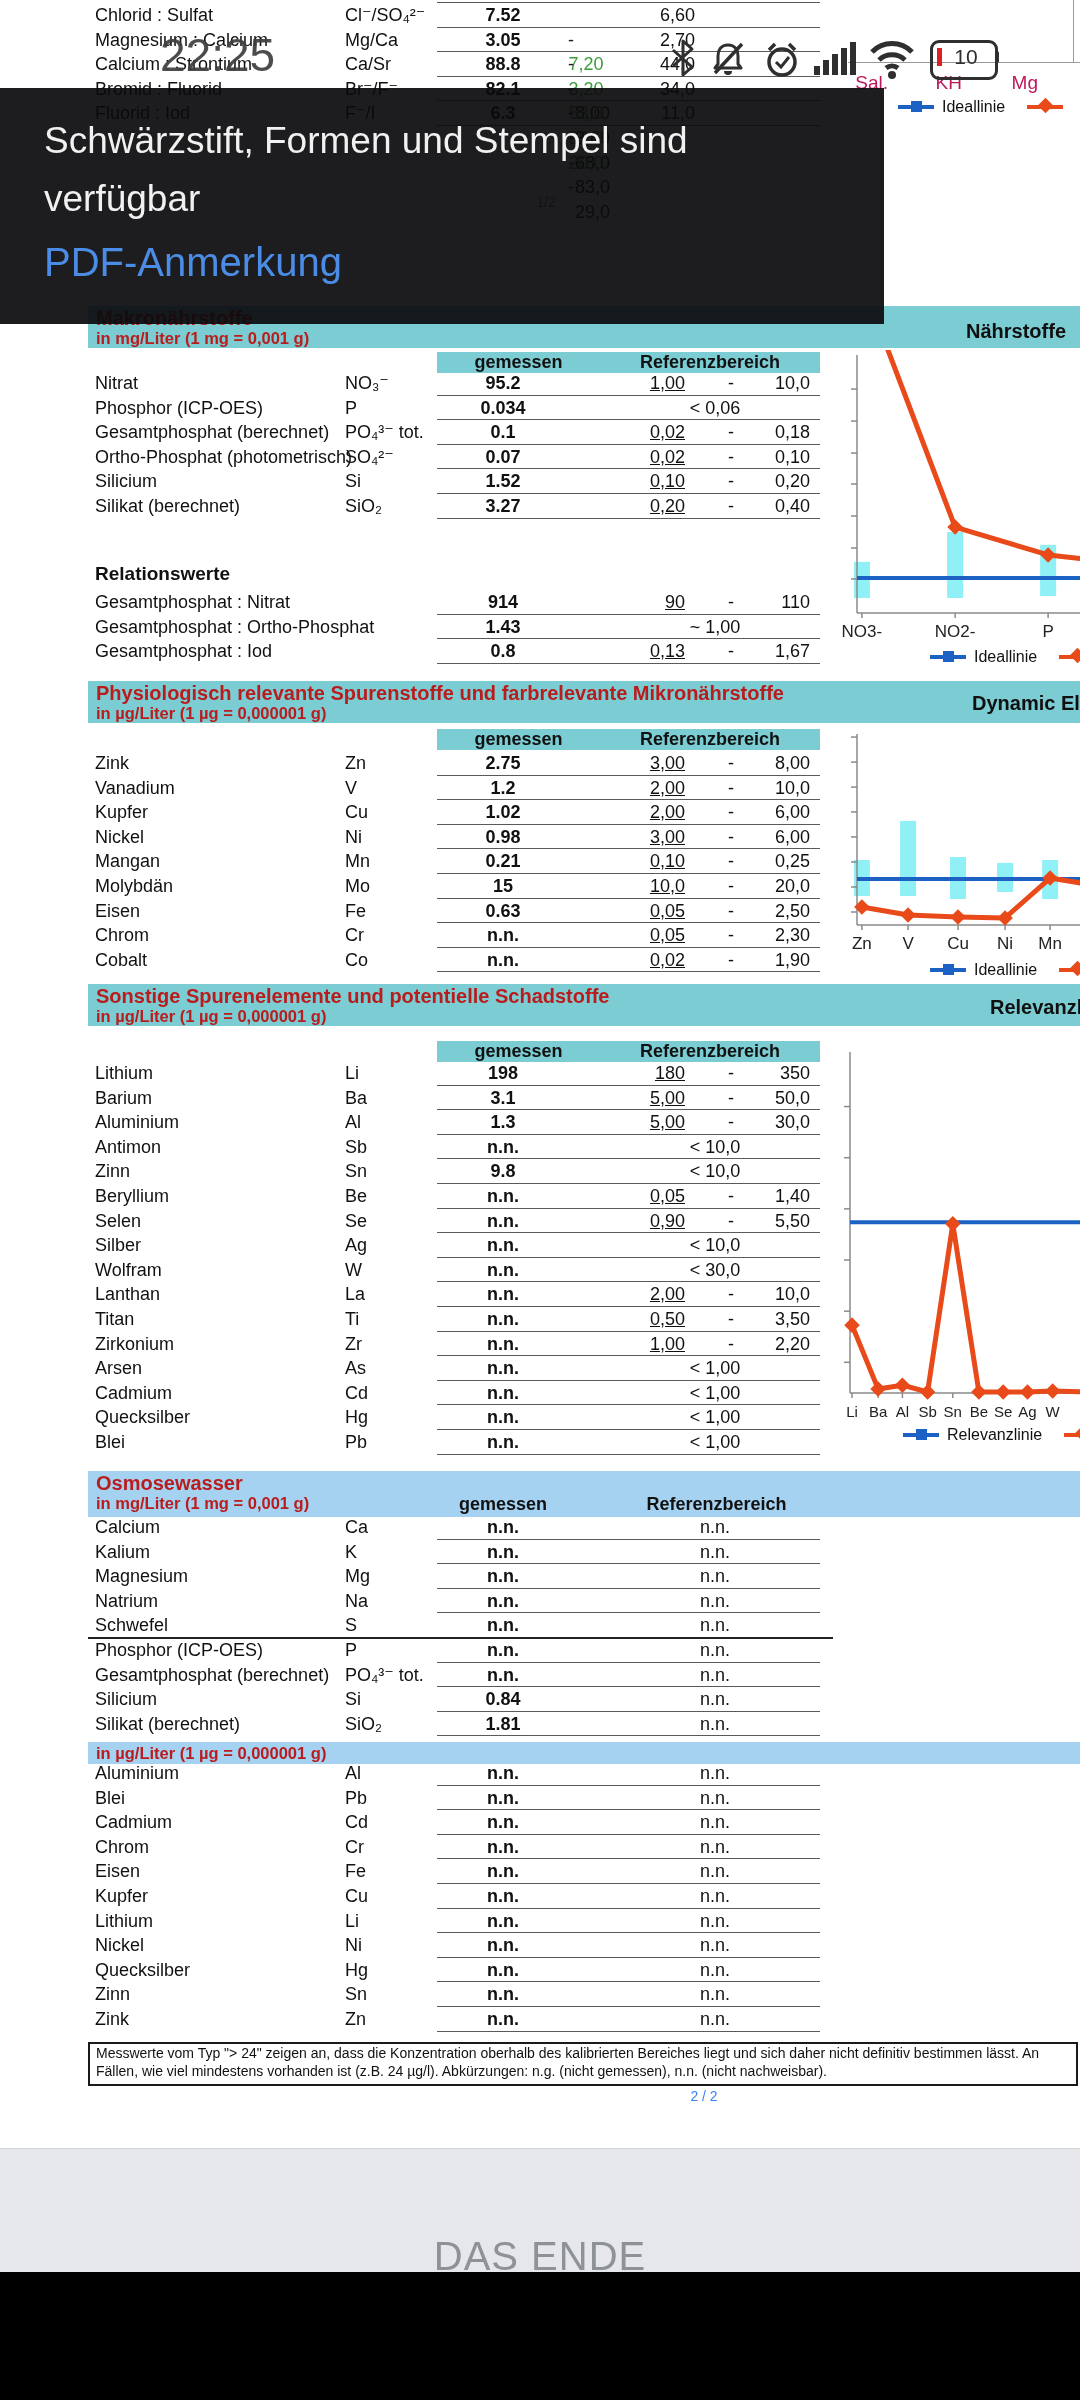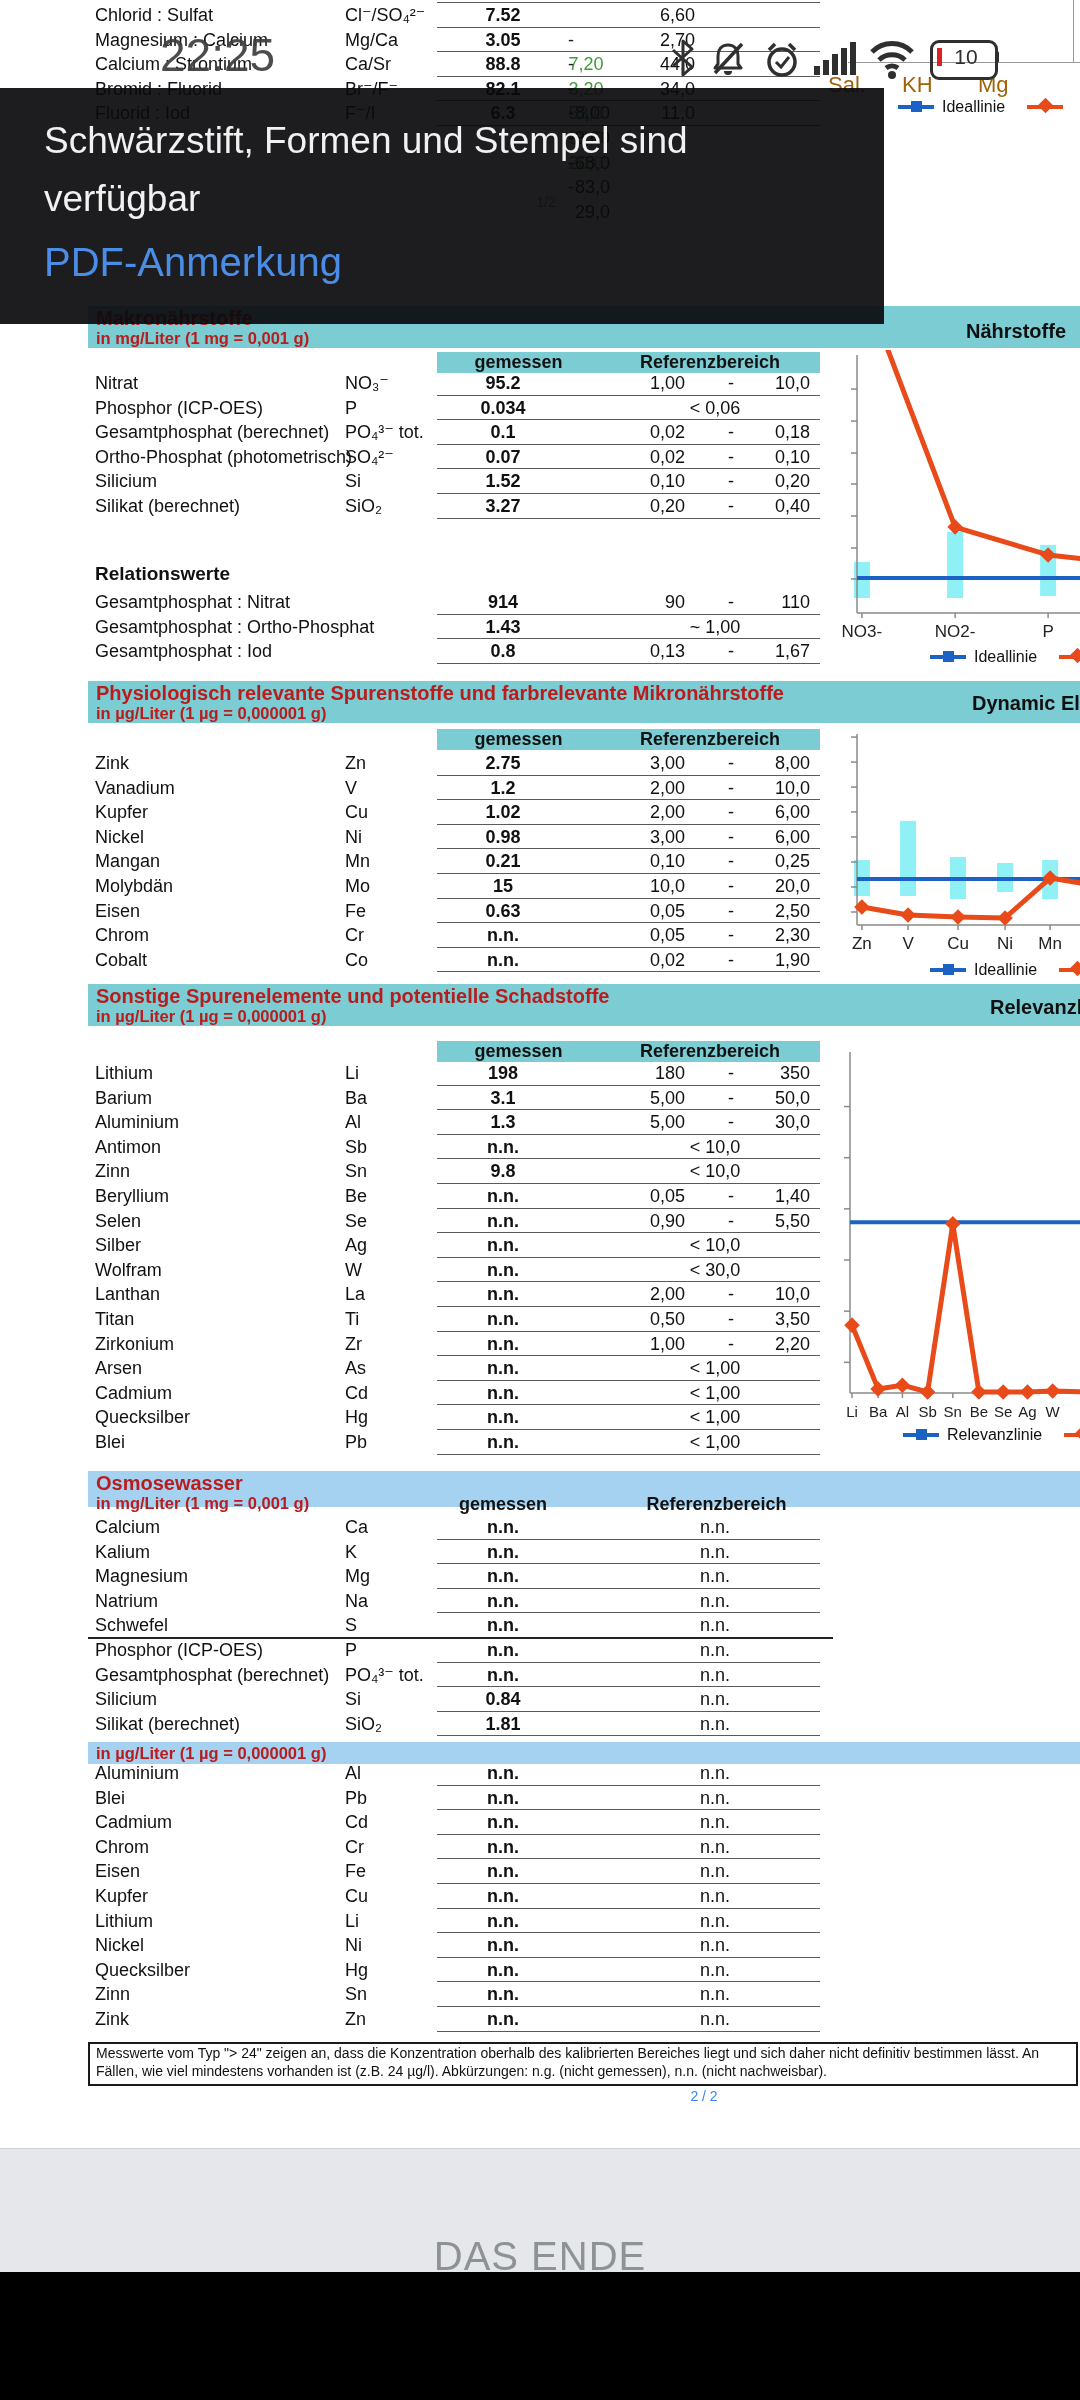--- a/index.html
+++ b/index.html
@@ -5,21 +5,21 @@
   html,body{margin:0;padding:0;background:#000;}
   .screen{position:relative;width:1080px;height:2400px;background:#fff;overflow:hidden;
           font-family:"Liberation Sans","DejaVu Sans",sans-serif;color:#111;}
   .abs{position:absolute;}
   
   .rows{position:absolute;left:0;width:1036px;}
   .trow{position:relative;height:24.6px;line-height:24.6px;font-size:18px;white-space:nowrap;}
   .trow .c-label{position:absolute;left:95px;}
   .trow .c-formula{position:absolute;left:345px;}
   .trow .c-value{position:absolute;left:428px;width:150px;text-align:center;font-weight:bold;}
-  .trow .c-rl{position:absolute;left:545px;width:140px;text-align:right;}
+  .trow .c-rl{position:absolute;left:545px;width:140px;text-align:right;text-decoration:underline;}
   .trow .c-rm{position:absolute;left:711px;width:40px;text-align:center;}
   .trow .c-rr{position:absolute;left:670px;width:140px;text-align:right;}
   .trow .c-rc{position:absolute;left:585px;width:260px;text-align:center;}
   .trow .rule{position:absolute;left:437px;width:383px;bottom:0;border-bottom:1px solid #5a5a5a;}
   
   .trow .c-r3{position:absolute;left:562px;width:260px;display:flex;flex-direction:column;}
   .trow .c-r3 .r1{width:133px;text-align:right;}
   .trow .c-r3 .d1,.trow .c-r3 .d2{width:18px;text-align:center;color:#222;}
   .trow .c-r3 .rg{width:48px;text-align:center;color:#3d9c3a;}
   .trow .c-r3 .r3{width:48px;text-align:right;}
@@ -44,21 +44,21 @@
   .ntf-line{position:absolute;left:44px;color:#f1f1f1;font-size:37px;font-weight:400;}
   .ntf-app{position:absolute;left:44px;color:#4b8de6;font-size:40px;}
   
   .endzone{position:absolute;left:0;top:2148px;width:1080px;height:124px;background:#e5e7ea;border-top:1px solid #cfd2d6;}
   .das-ende{position:absolute;left:0;top:2234px;width:1080px;text-align:center;font-size:40px;color:#8d9297;letter-spacing:1px;}
   .navbar{position:absolute;left:0;top:2272px;width:1080px;height:128px;background:#000;}
   .footerbox{position:absolute;left:88px;top:2042px;width:986px;height:40px;border:2px solid #1a1a1a;overflow:hidden;}
   .footerbox div{white-space:nowrap;font-size:14px;line-height:18px;padding-left:6px;}
   .statusicon{position:absolute;top:38px;}
   .pgnum{position:absolute;font-size:14px;color:#3b82f6;text-align:center;}
-  .remlabel{position:absolute;font-size:22px;color:#a16207;width:60px;text-align:left;}
+  .remlabel{position:absolute;font-size:19px;color:#be185d;width:60px;text-align:right;}
 </style>
 </head>
 <body>
 
 <div class="screen">
 
   <div>
 
     <div class="abs" style="left:437px;top:2px;width:383px;border-top:1px solid #5a5a5a;"></div>
     <div class="rows" style="top:3px">
@@ -666,21 +666,21 @@
         <text x="163.20100000000002" y="371" text-anchor="middle" font-size="15" fill="#222" font-family="Liberation Sans, DejaVu Sans, sans-serif">Se</text>
         <text x="187.508" y="371" text-anchor="middle" font-size="15" fill="#222" font-family="Liberation Sans, DejaVu Sans, sans-serif">Ag</text>
         <text x="212.707" y="371" text-anchor="middle" font-size="15" fill="#222" font-family="Liberation Sans, DejaVu Sans, sans-serif">W</text>
       </svg>
     <div class="legend" style="left:903px;top:1426px">
       <span class="lg-blue"></span>
       <span>Relevanzlinie</span>
       <span class="lg-red"></span>
     </div>
 
-    <div class="band blue" style="top:1471px;height:36px">
+    <div class="band blue" style="top:1471px;height:46px">
       <span class="b-title">Osmosewasser</span>
       <span class="b-unit">in mg/Liter (1 mg = 0,001 g)</span>
     </div>
     <span class="abs" style="left:428px;top:1494px;width:150px;text-align:center;font-weight:bold;font-size:18px">gemessen</span>
     <span class="abs" style="left:600px;top:1494px;width:233px;text-align:center;font-weight:bold;font-size:18px">Referenzbereich</span>
     <div class="rows" style="top:1515px">
 
         <div class="trow">
           <span class="c-label">Calcium</span>
           <span class="c-formula">Ca</span>

